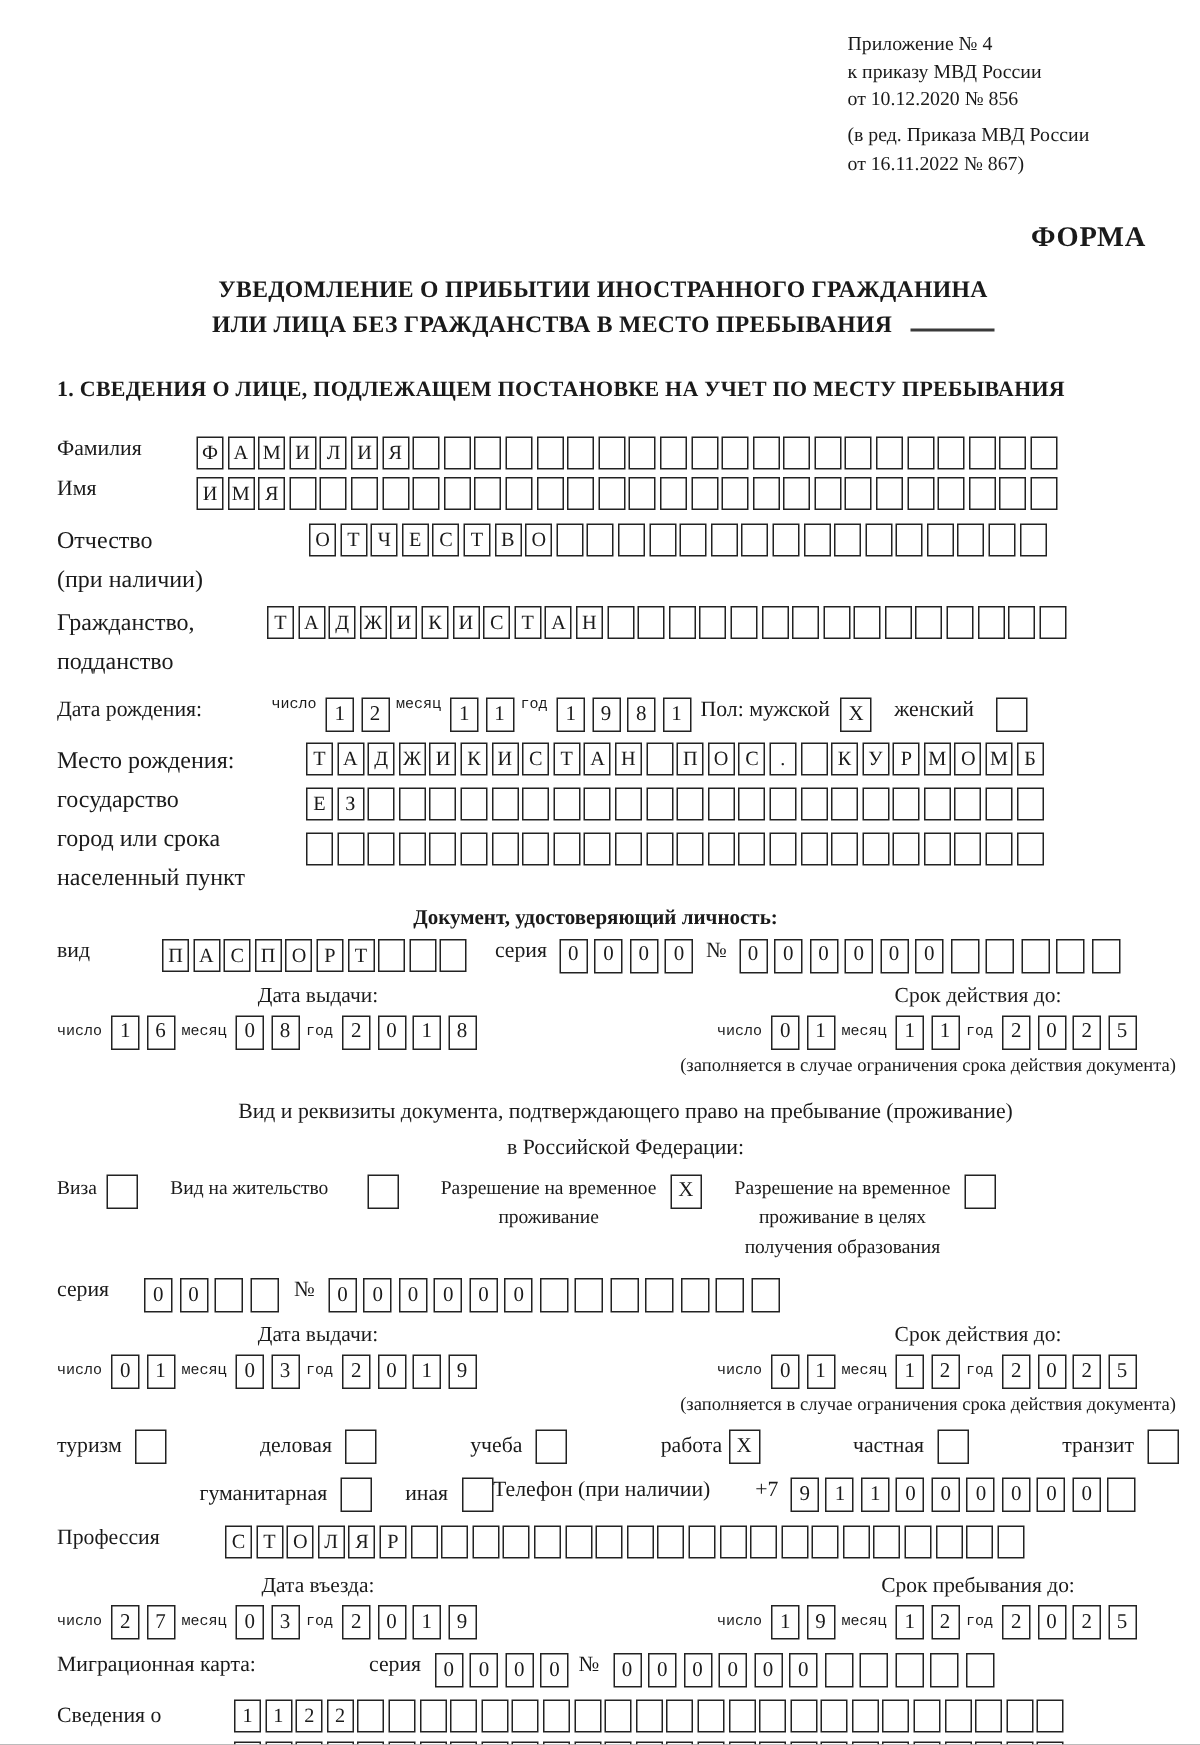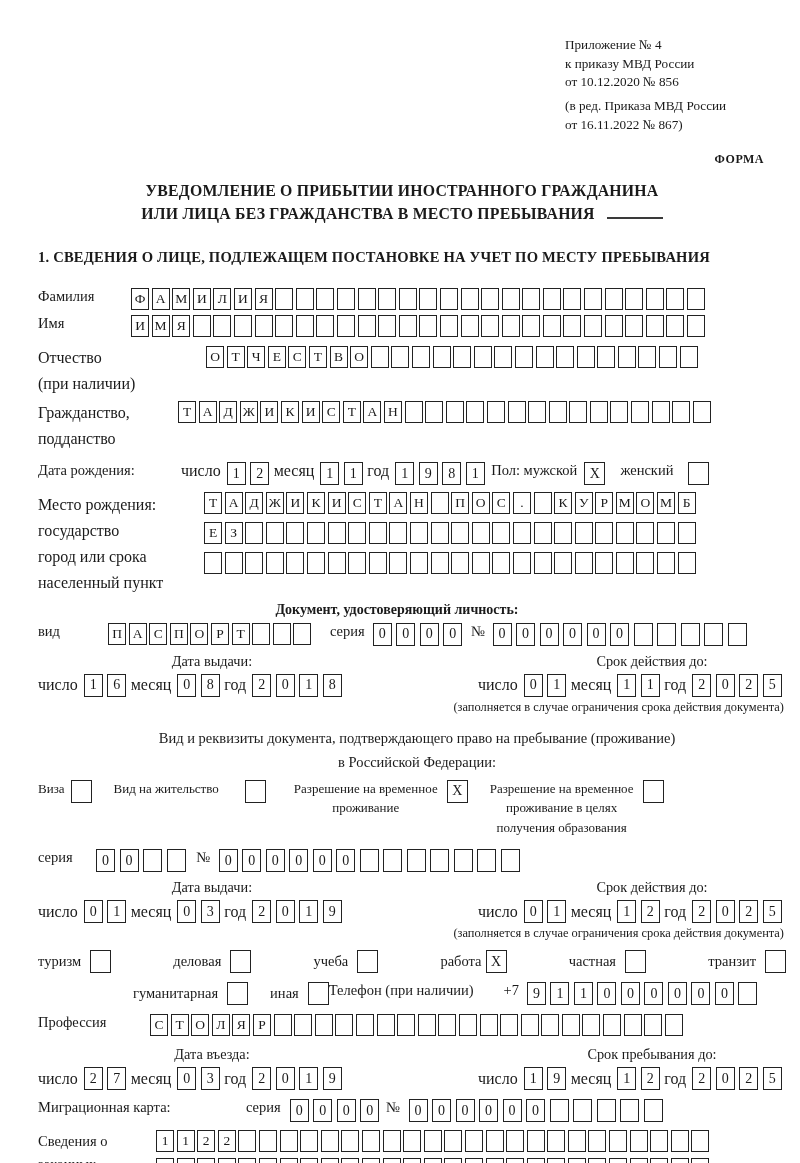--- a/index.html
+++ b/index.html
@@ -1,42 +1,42 @@
 <!DOCTYPE html>
 <html><head>
 <meta charset="utf-8">
 <style>
   * { box-sizing: border-box; margin: 0; padding: 0; }
   html,body { background:#888; }
   .page {
     width: 800px; height: 1163px; margin: 0 auto; background: #ffffff;
     font-family: "Liberation Serif", "DejaVu Serif", serif;
-    color: #1a1a1a; padding: 36px 4px 10px 38px; overflow: hidden; position: relative;
+    color: #1a1a1a; padding: 20px 4px 10px 38px; overflow: hidden; position: relative;
   }
   .hdr-block { margin-left: 527px; font-size: 13.2px; line-height: 1.42; }
   .hdr-block .g2 { margin-top: 5px; }
-  .forma { text-align: right; padding-right: 32px; font-weight: bold; font-size: 12px; margin-top: 17px; letter-spacing: .5px; }
+  .forma { text-align: right; padding-right: 32px; font-weight: bold; font-size: 19px; margin-top: 29px; letter-spacing: .5px; }
   .title { text-align: center; font-weight: bold; font-size: 15.8px; margin-top: 13px; line-height: 1.45; letter-spacing: .2px; padding-right: 30px;}
   .uline { display: inline-block; width: 56px; border-bottom: 2.5px solid #3a3a3a; height: 14px; margin-left: 12px; }
   .sec-heading { font-weight: bold; font-size: 14.6px; margin-top: 24px; letter-spacing: .2px; }
 
   .frow { display: flex; align-items: flex-start; }
   .ftop { display: flex; align-items: flex-start; }
   .lbl { font-size: 14.5px; flex: 0 0 auto; }
   .lblcol { font-size: 16px; line-height: 1.62; flex: 0 0 auto; }
   .boxes { display: flex; flex: 0 0 auto; }
   .cbox { width: 18px; height: 22px; border: 1.6px solid #222; margin-right: 2.6px;
           display: flex; align-items: center; justify-content: center;
           font-size: 13.5px; flex: 0 0 auto; background:#fff; }
   .dbox { width: 19px; height: 23px; border: 1.6px solid #222; margin-right: 4.5px;
           display: flex; align-items: center; justify-content: center;
           font-size: 14px; flex: 0 0 auto; background:#fff; }
   .cbx { width: 21px; height: 23px; border: 1.6px solid #222; display: inline-flex;
          align-items: center; justify-content: center; font-size: 14px; flex: 0 0 auto; background:#fff; }
-  .dlbl { font-size: 16px; margin-right: 6px; flex: 0 0 auto; }
+  .dlbl { font-size: 10px; margin-right: 6px; flex: 0 0 auto; font-family: Liberation Mono, monospace; }
   .doc-heading { text-align: center; font-weight: bold; font-size: 14px; margin-top: 6px; padding-right: 40px; }
   .dates-grid { display: flex; margin-top: 7px; }
   .dg-col { width: 348px; flex: 0 0 auto; }
   .dg-col.right { margin-left: 92px; }
   .dg-head { text-align: center; font-size: 14.3px; margin-bottom: 4px; }
   .dg-row { display: flex; align-items: center; }
   .note { text-align: right; font-size: 12.4px; margin-top: 3px; padding-right: 12px; }
   .res-text { font-size: 14.5px; margin-top: 11px; line-height: 1.7; text-align: center; }
   .permit-row { display: flex; align-items: flex-start; margin-top: 4px; }
   .popt { display: flex; align-items: flex-start; }

